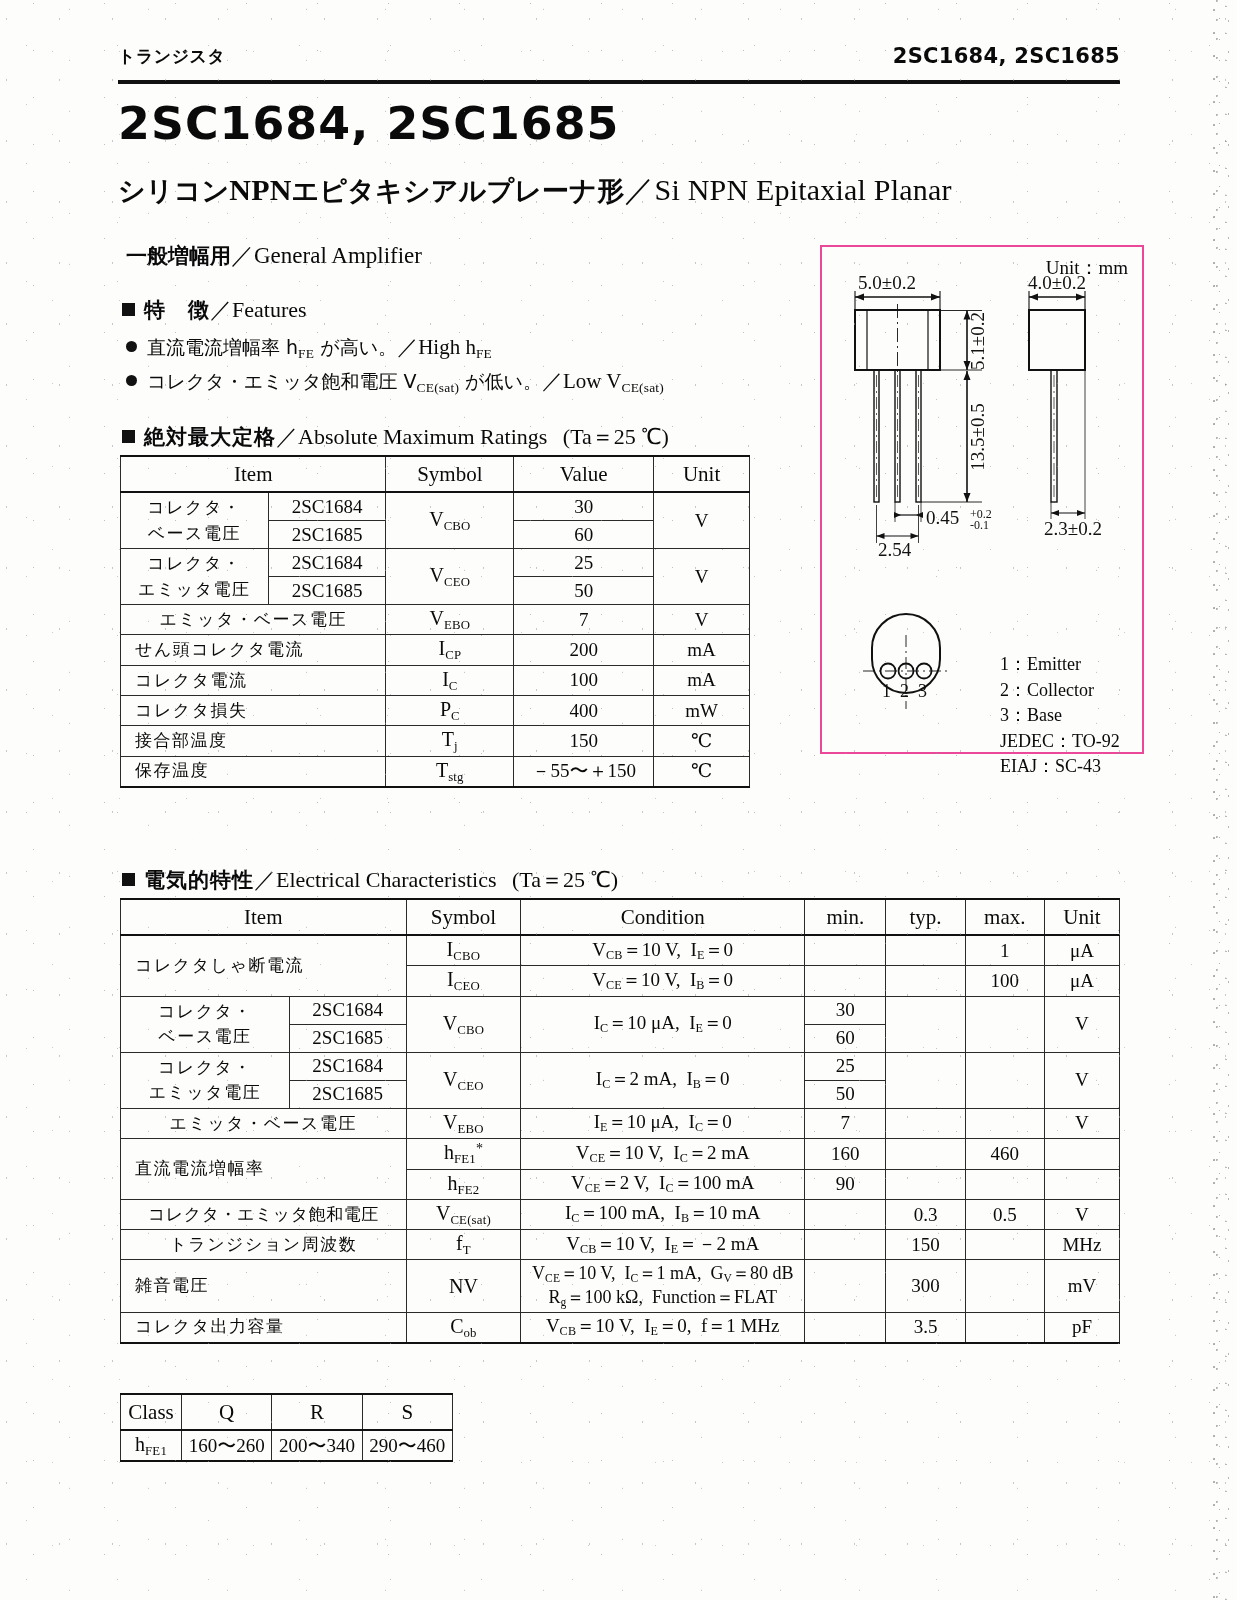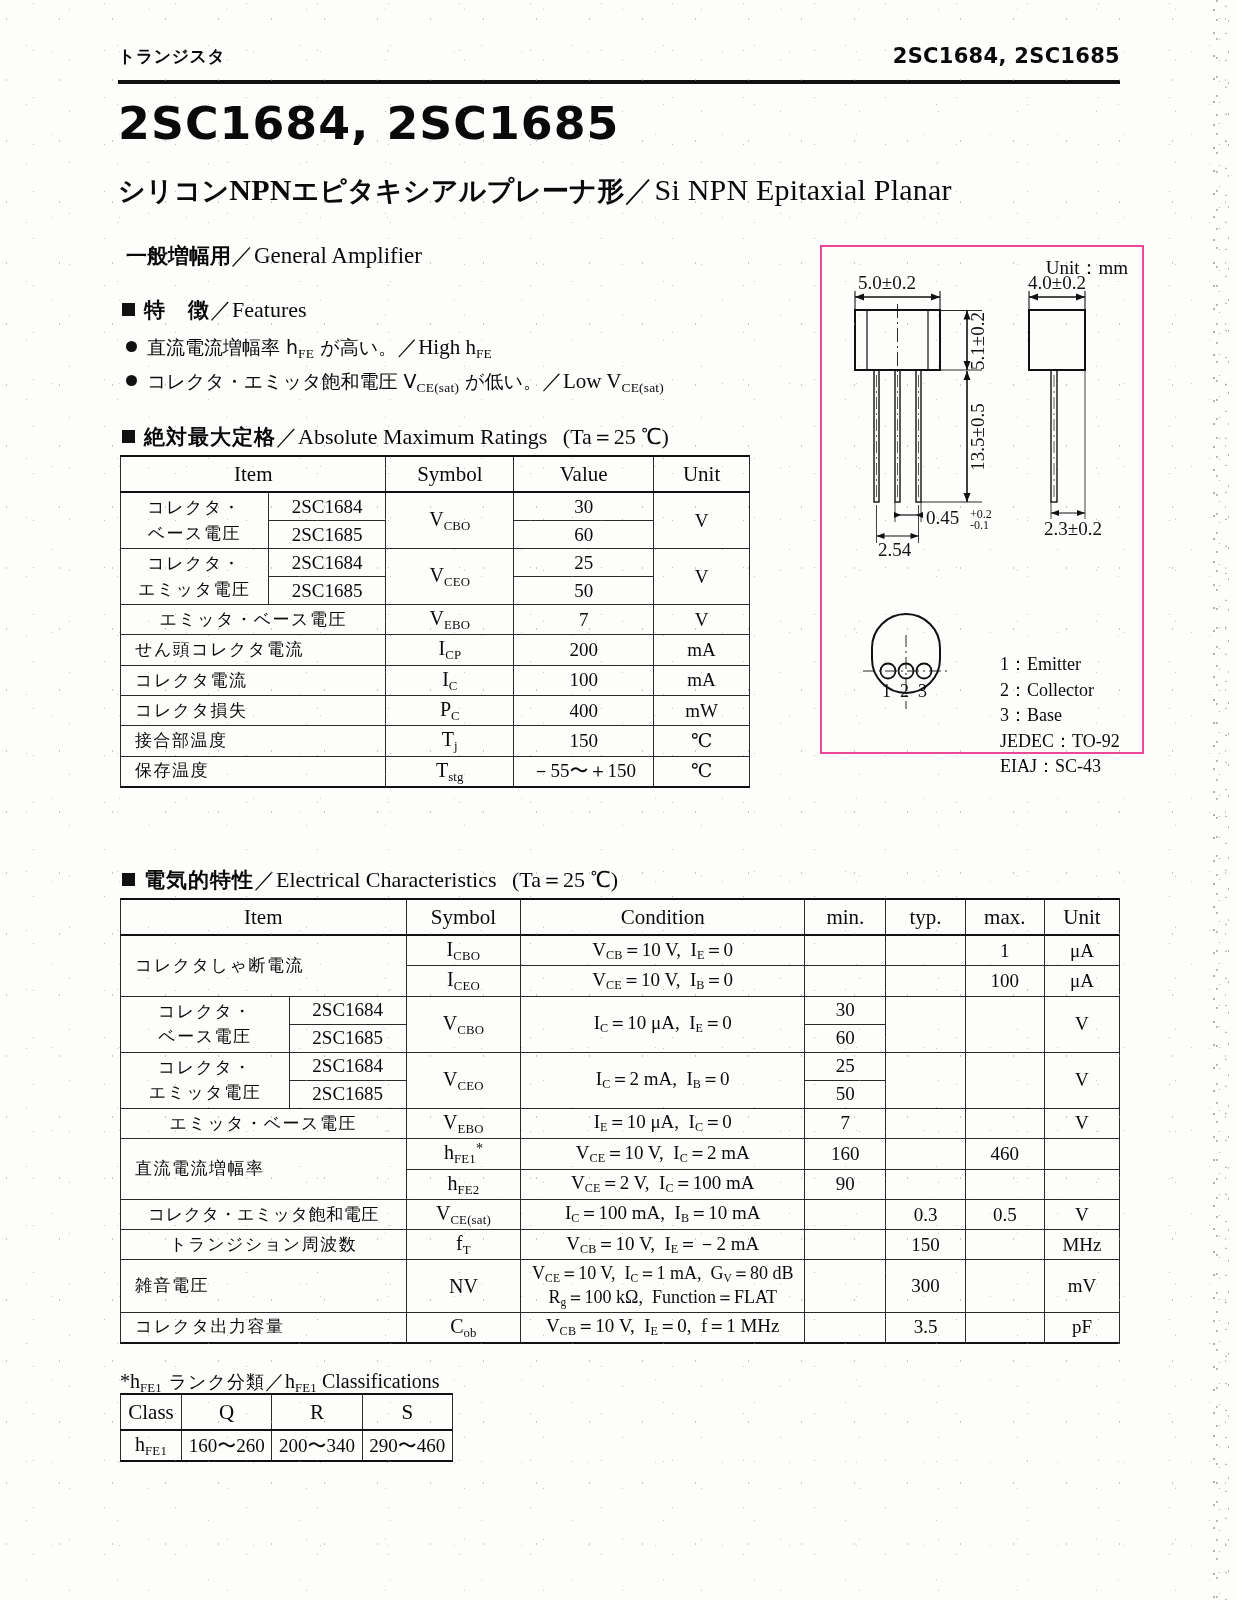--- a/index.html
+++ b/index.html
@@ -583,23 +583,20 @@
         <td class="sym"><span>C</span><sub>ob</sub></td>
         <td class="cond">V<sub>CB</sub>＝10 V,&nbsp; I<sub>E</sub>＝0,&nbsp; f＝1 MHz</td>
         <td></td>
         <td>3.5</td>
         <td></td>
         <td>pF</td>
       </tr>
     </tbody>
   </table>
 
-  <div class="cls-note">
-    <span>*</span><span>h</span><sub>FE1</sub><span class="jp"> ランク分類</span><span>／</span><span>h</span><sub>FE1</sub><span> Classifications</span>
-  </div>
 
   <table class="ds" style="left:120px; top:1393px; width:333px;">
     <colgroup>
       <col style="width:92px">
         <col style="width:106px">
         <col style="width:106px">
         <col style="width:106px">
     </colgroup>
     <thead>
       <tr>

